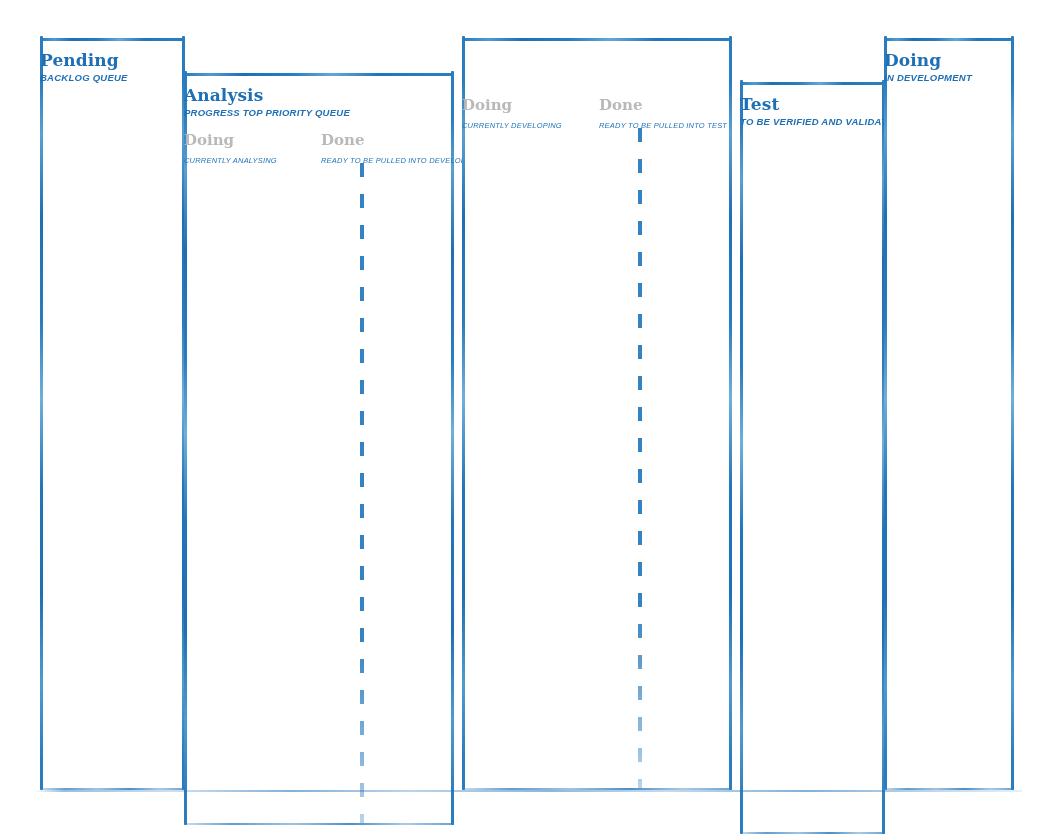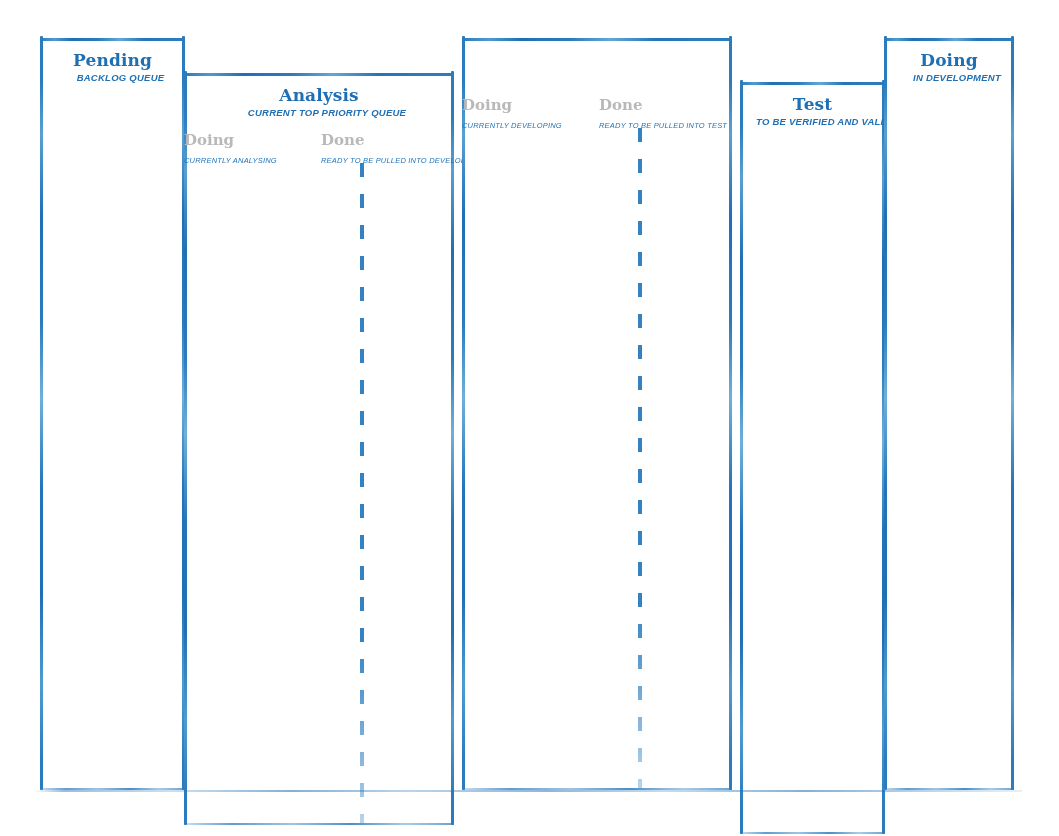--- a/index.html
+++ b/index.html
@@ -109,21 +109,20 @@
         rgba(42,124,190,0.40) 82%,
         rgba(42,124,190,0.70) 100%);
   }
 
   
   .col-head {
     position: absolute;
     top: 13px;
     left: 0;
     right: 0;
-    text-align: center;
     pointer-events: none;
   }
   .col-title {
     font-family: "DejaVu Serif", "Liberation Serif", serif;
     font-weight: bold;
     font-size: 17px;
     line-height: 19px;
     color: #1f6fb5;
     letter-spacing: 0.1px;
     white-space: nowrap;
@@ -131,21 +130,20 @@
   .col-sub {
     font-family: "Liberation Sans", sans-serif;
     font-style: italic;
     font-weight: bold;
     font-size: 9.5px;
     line-height: 12px;
     letter-spacing: 0.25px;
     color: #1f6fb5;
     margin-top: 2px;
     white-space: nowrap;
-    padding-left: 16px;
   }
 
   
   .lane-heads {
     position: absolute;
     top: 58px;
     left: 0;
     right: 0;
     height: 46px;
     pointer-events: none;
@@ -216,21 +214,21 @@
   </div>
 
   <div class="column" style="left:144px; width:270px;margin-top:35px;">
     <div class="stroke-h-top"></div>
     <div class="stroke-v left"></div>
     <div class="stroke-v right"></div>
     <div class="stroke-h-bottom"></div>
 
     <div class="col-head">
       <div class="col-title">Analysis</div>
-      <div class="col-sub">CURRENT TOP PRIORITY QUEUE</div>
+      <div class="col-sub">PROGRESS TOP PRIORITY QUEUE</div>
     </div>
 
     <div class="lane-heads">
       <div class="lane" style="left:0px; width:137px;">
         <div class="lane-title">Doing</div>
         <div class="lane-sub">CURRENTLY ANALYSING</div>
       </div>
       <div class="lane" style="left:137px; width:133px;">
         <div class="lane-title">Done</div>
         <div class="lane-sub">READY TO BE PULLED INTO DEVELOPMENT</div>

